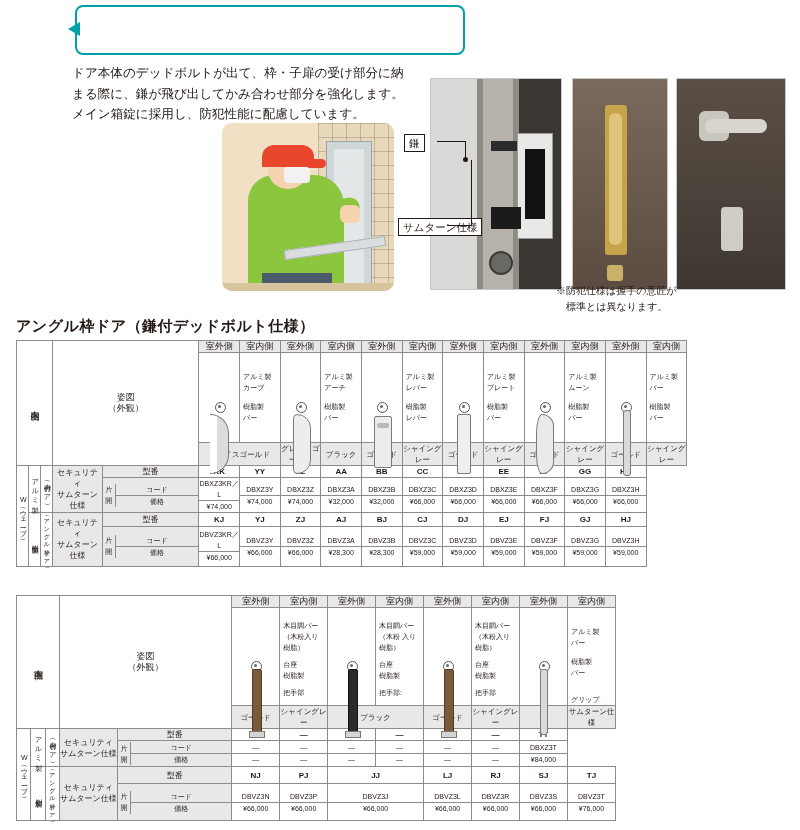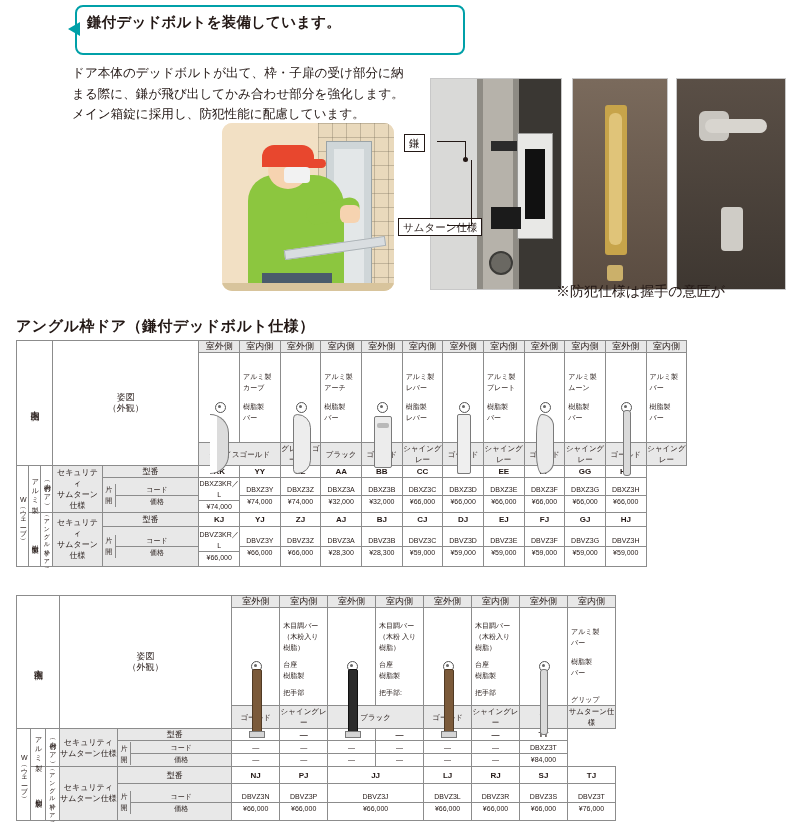--- a/index.html
+++ b/index.html
@@ -88,21 +88,21 @@
   #photo-handle-a .knob{position:absolute;left:34px;top:186px;width:16px;height:16px;background:#cbb06a;border-radius:3px;}
 
   #photo-handle-b{left:676px;top:78px;width:110px;height:212px;background:#4a4039;}
   #photo-handle-b .bg{position:absolute;inset:0;background:linear-gradient(180deg,#5a4f46,#3e3731);}
   #photo-handle-b .lever{position:absolute;left:28px;top:40px;width:62px;height:14px;background:#d8d5cf;border-radius:7px;}
   #photo-handle-b .rose{position:absolute;left:22px;top:32px;width:30px;height:30px;background:#c9c6c0;border-radius:6px;}
   #photo-handle-b .cylbox{position:absolute;left:44px;top:128px;width:22px;height:44px;background:#cfccc6;border-radius:4px;}
 
   .note{
     position:absolute;left:556px;top:283px;width:230px;
-    font-size:14px;line-height:16px;color:#231815;
+    font-size:10px;line-height:16px;color:#231815;
   }
 
   
   .lbl{
     position:absolute;border:1px solid #231815;background:#fff;
     font-size:10.5px;line-height:14px;padding:1px 4px;box-sizing:border-box;
     white-space:nowrap;
   }
   #lbl-kama{left:404px;top:134px;}
   #lbl-deadbolt{left:398px;top:218px;}
@@ -157,21 +157,20 @@
   .hp .bar2{position:absolute;left:50%;top:12px;width:6px;height:64px;margin-left:-3px;background:#dadada;border:1px solid #7a7a7a;border-radius:3px;}
   .hp .wood{position:absolute;left:50%;top:12px;width:8px;height:64px;margin-left:-4px;background:#7b5a3a;border:1px solid #503a24;border-radius:2px;}
   .hp .woodblk{position:absolute;left:50%;top:12px;width:8px;height:64px;margin-left:-4px;background:#2b2b2b;border:1px solid #111;border-radius:2px;}
   .hp .base{position:absolute;left:50%;top:74px;width:14px;height:5px;margin-left:-7px;background:#d5d5d5;border:1px solid #7a7a7a;}
 </style>
 </head>
 <body>
 
 <div class="header">
   <div class="callout">
-    <div>鎌付デッドボルトを装備しています。</div>
   </div>
   <div class="callout-tail"></div>
 </div>
 
 <div class="bodytext">ドア本体のデッドボルトが出て、枠・子扉の受け部分に納まる際に、鎌が飛び出してかみ合わせ部分を強化します。メイン箱錠に採用し、防犯性能に配慮しています。</div>
 
 <div class="illu">
   <div class="sky"></div>
     <div class="wall"></div>
     <div class="grid"></div>
@@ -216,20 +215,21 @@
 </div>
 <div class="photo" id="photo-handle-b">
   <div class="bg"></div>
     <div class="rose"></div>
     <div class="lever"></div>
     <div class="cylbox"></div>
 </div>
 
 <div class="note">
   <div>※防犯仕様は握手の意匠が</div>
+  <div style="padding-left:10px">標準とは異なります。</div>
 </div>
 
 <div class="sect-title">アングル枠ドア（鎌付デッドボルト仕様）</div>
 
 <table class="spec" id="table1" style="left:16px;top:340px;width:768px;">
   <colgroup>
     <col style="width:11px">
       <col style="width:11px">
       <col style="width:11px">
     <col style="width:45px">

